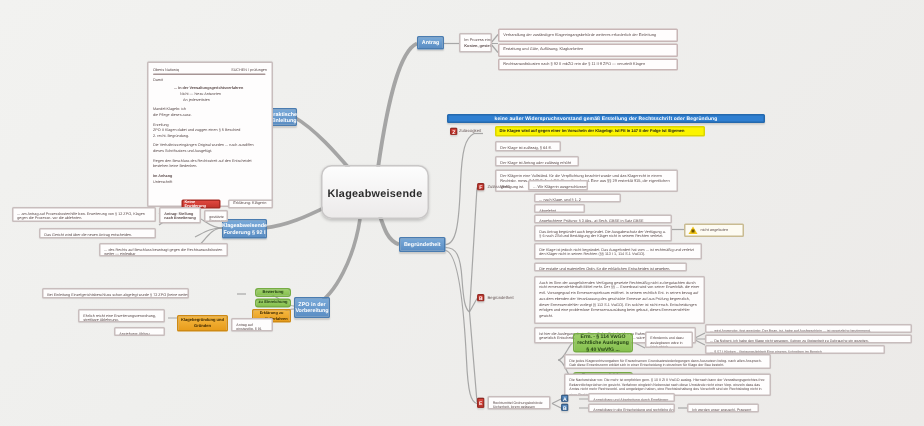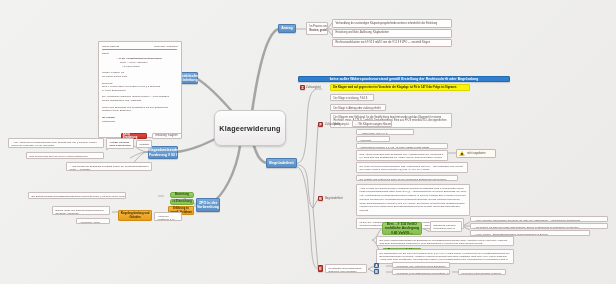--- a/index.html
+++ b/index.html
@@ -148,21 +148,21 @@
       <path d="M462,226 L470,222 M462,226 L470,226 M462,226 L470,230"></path>
 
       <path d="M368,269 L374,266 M368,269 L374,272"></path>
       <path d="M386,266 L392,266 M386,272 L392,272"></path>
       <path d="M452,272 L460,272"></path>
 
       <path d="M448,153 L456,153"></path>
     </g>
   </svg>
 
-  <div class="node central" style="left:214px;top:110px;width:72px;height:36px;">Klageerwiderung</div>
+  <div class="node central" style="left:214px;top:110px;width:72px;height:36px;">Klageabweisende</div>
 
   <div class="node blue" style="left:278px;top:24px;width:18px;height:9px;">Antrag</div>
 
   <div class="node box" style="left:306px;top:22px;width:22px;height:13px;">
     <div class="pad stack" style="gap:.5px;">
       <div class="txt" style="font-size:2.6px;">Im Prozess eine</div>
       <div class="txt" style="font-size:2.6px;font-weight:bold;">Kosten, gestellt</div>
     </div>
   </div>
 

